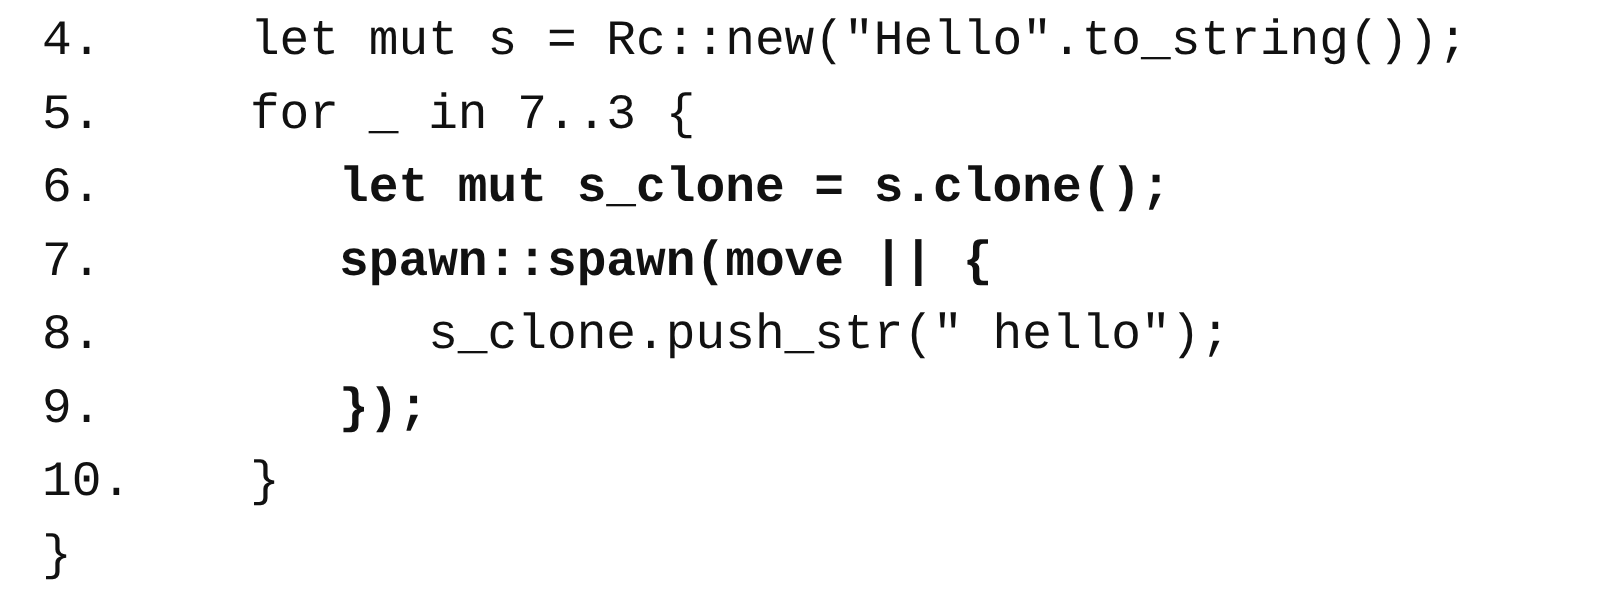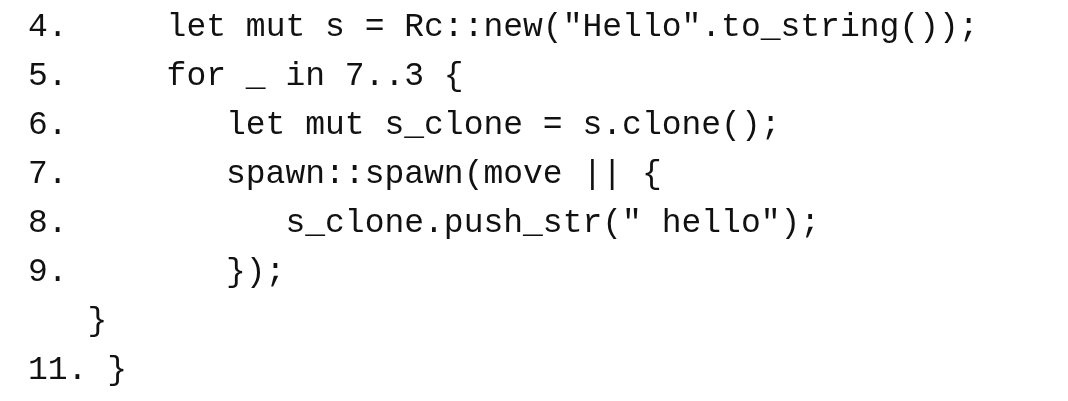--- a/index.html
+++ b/index.html
@@ -33,21 +33,21 @@
     display: inline-block;
     width: 4ch;
     white-space: pre;
     flex: 0 0 auto;
   }
   .code-text {
     white-space: pre;
   }
   .code-text[data-level="0"] { padding-left: 0; }
   .code-text[data-level="1"] { padding-left: 3ch; }
-  .code-text[data-level="2"] { padding-left: 6ch; }
+  .code-text[data-level="2"] { padding-left: 6ch; font-weight: bold; }
   .code-text[data-level="3"] { padding-left: 9ch; }
 </style>
 </head>
 <body>
 
 <div class="code-listing">
 
   <div class="code-line">
     <span class="line-number">4.</span>
     <span class="code-text" data-level="1">let mut s = Rc::new("Hello".to_string());</span>
@@ -72,21 +72,21 @@
     <span class="line-number">8.</span>
     <span class="code-text" data-level="3">s_clone.push_str(" hello");</span>
   </div>
 
   <div class="code-line">
     <span class="line-number">9.</span>
     <span class="code-text" data-level="2">});</span>
   </div>
 
   <div class="code-line">
+    <span class="line-number">10.</span>
     <span class="code-text" data-level="1">}</span>
   </div>
 
   <div class="code-line">
-    <span class="line-number">11.</span>
     <span class="code-text" data-level="0">}</span>
   </div>
 
 </div>
 
 </body></html>

